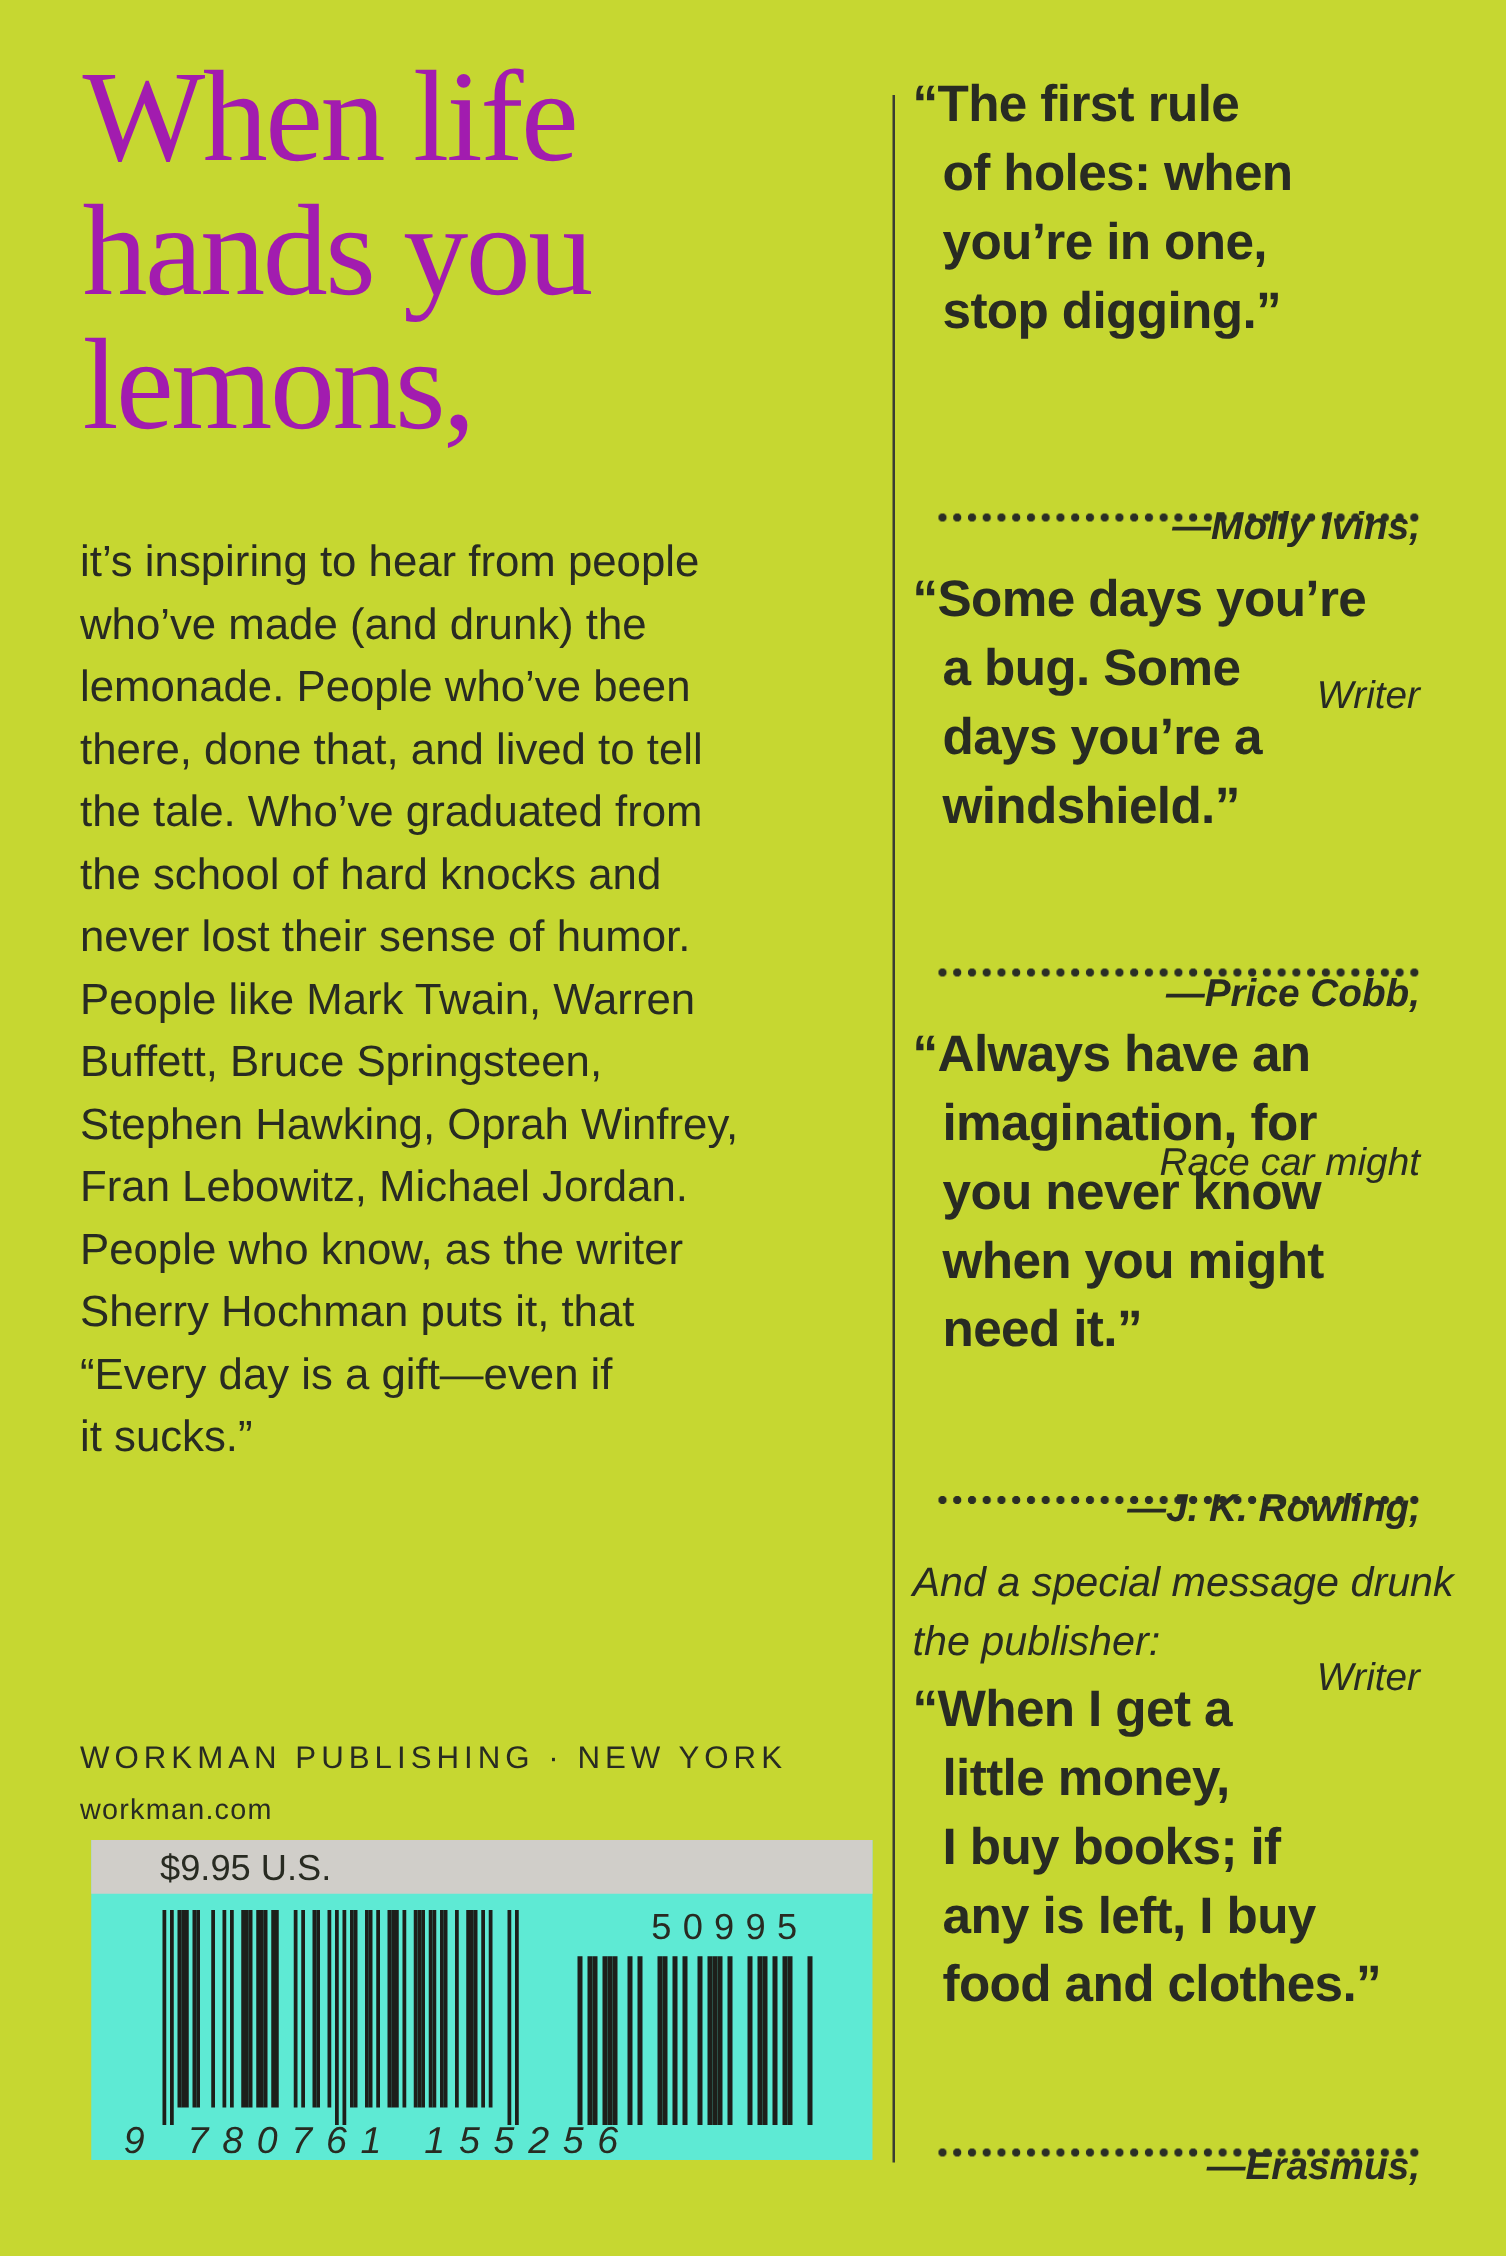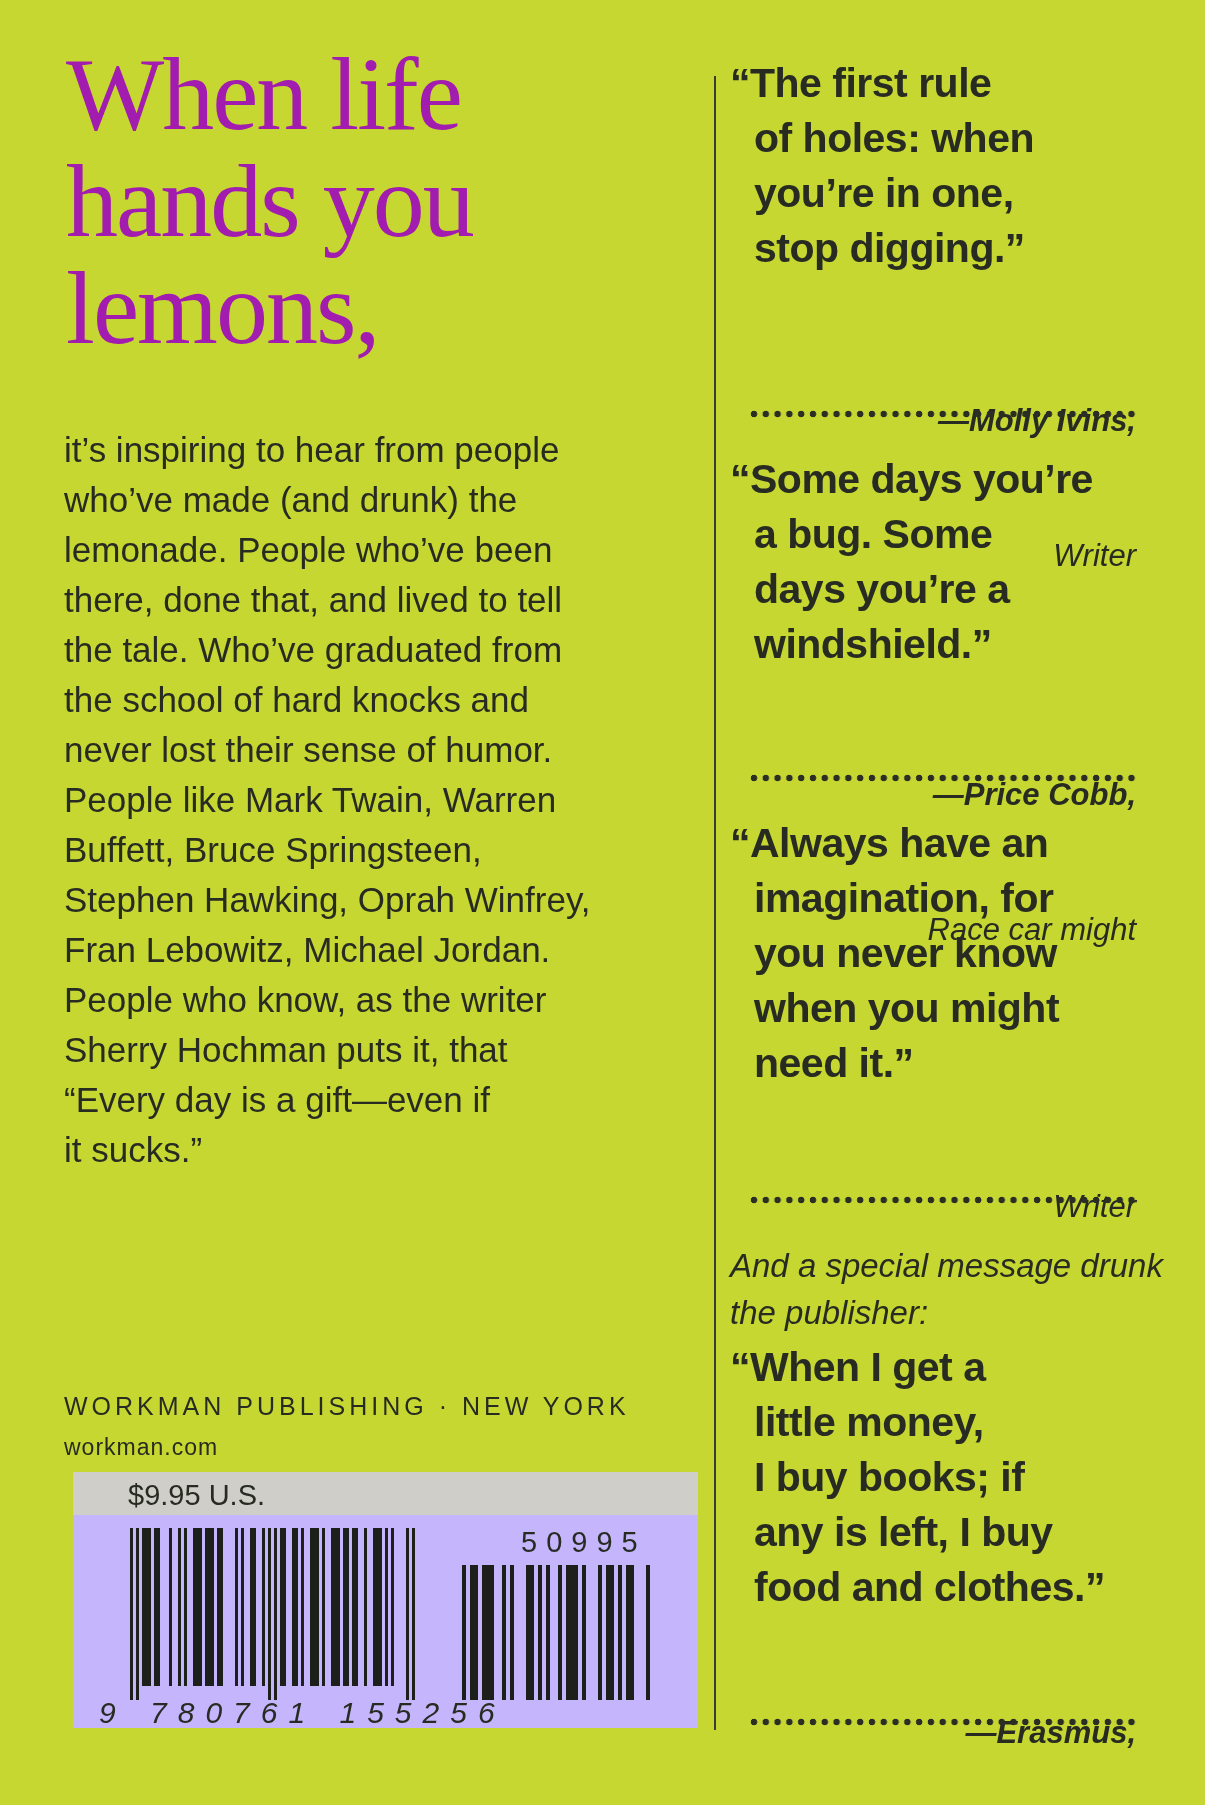--- a/index.html
+++ b/index.html
@@ -30,21 +30,21 @@
     white-space:pre;
   }
   .website{
     left:64px;top:1434px;
     font-size:23px;font-weight:400;letter-spacing:1px;
   }
 
   
   .barcode-box{
     left:73px;top:1472px;width:625px;height:256px;
-    background:#c4b5fd;
+    background:#5eead4;
   }
   .price-strip{
     position:absolute;left:0;top:0;width:625px;height:43px;
     background:#d0cec9;
   }
   .price-strip .price{position:absolute;left:55px;top:7px;font-size:29px;}
   .price-strip .isbn{position:absolute;left:272px;top:7px;font-size:29px;}
   .bars{position:absolute;display:flex;align-items:flex-start;}
   .bars i{display:block;background:#1d1f1a;}
   .bars i.s{background:transparent;}
@@ -299,20 +299,21 @@
   <div class="attrib-role">Race car might</div>
 </div>
 <div class="abs sep sep2"></div>
 
 <div class="abs quote q3">“Always have an
 imagination, for
 you never know
 when you might
 need it.”</div>
 <div class="abs attrib a3">
+  <div class="attrib-name">—J. K. Rowling,</div>
   <div class="attrib-role">Writer</div>
 </div>
 <div class="abs sep sep3"></div>
 
 <div class="abs pub-intro">And a special message drunk
 the publisher:</div>
 
 <div class="abs quote q4">“When I get a
 little money,
 I buy books; if

